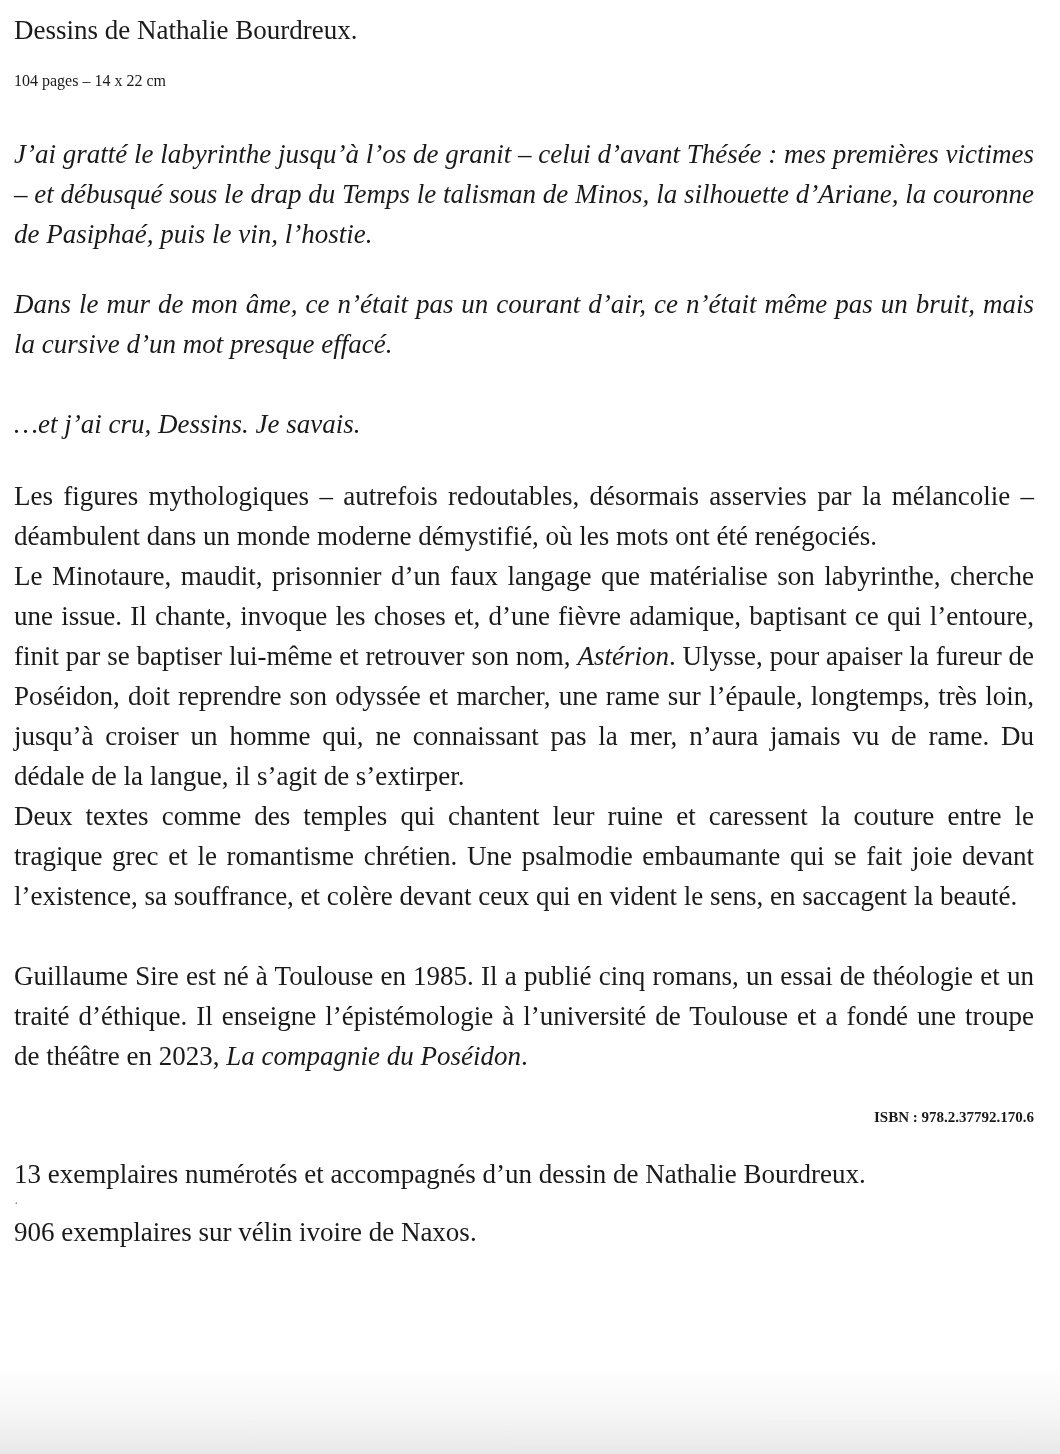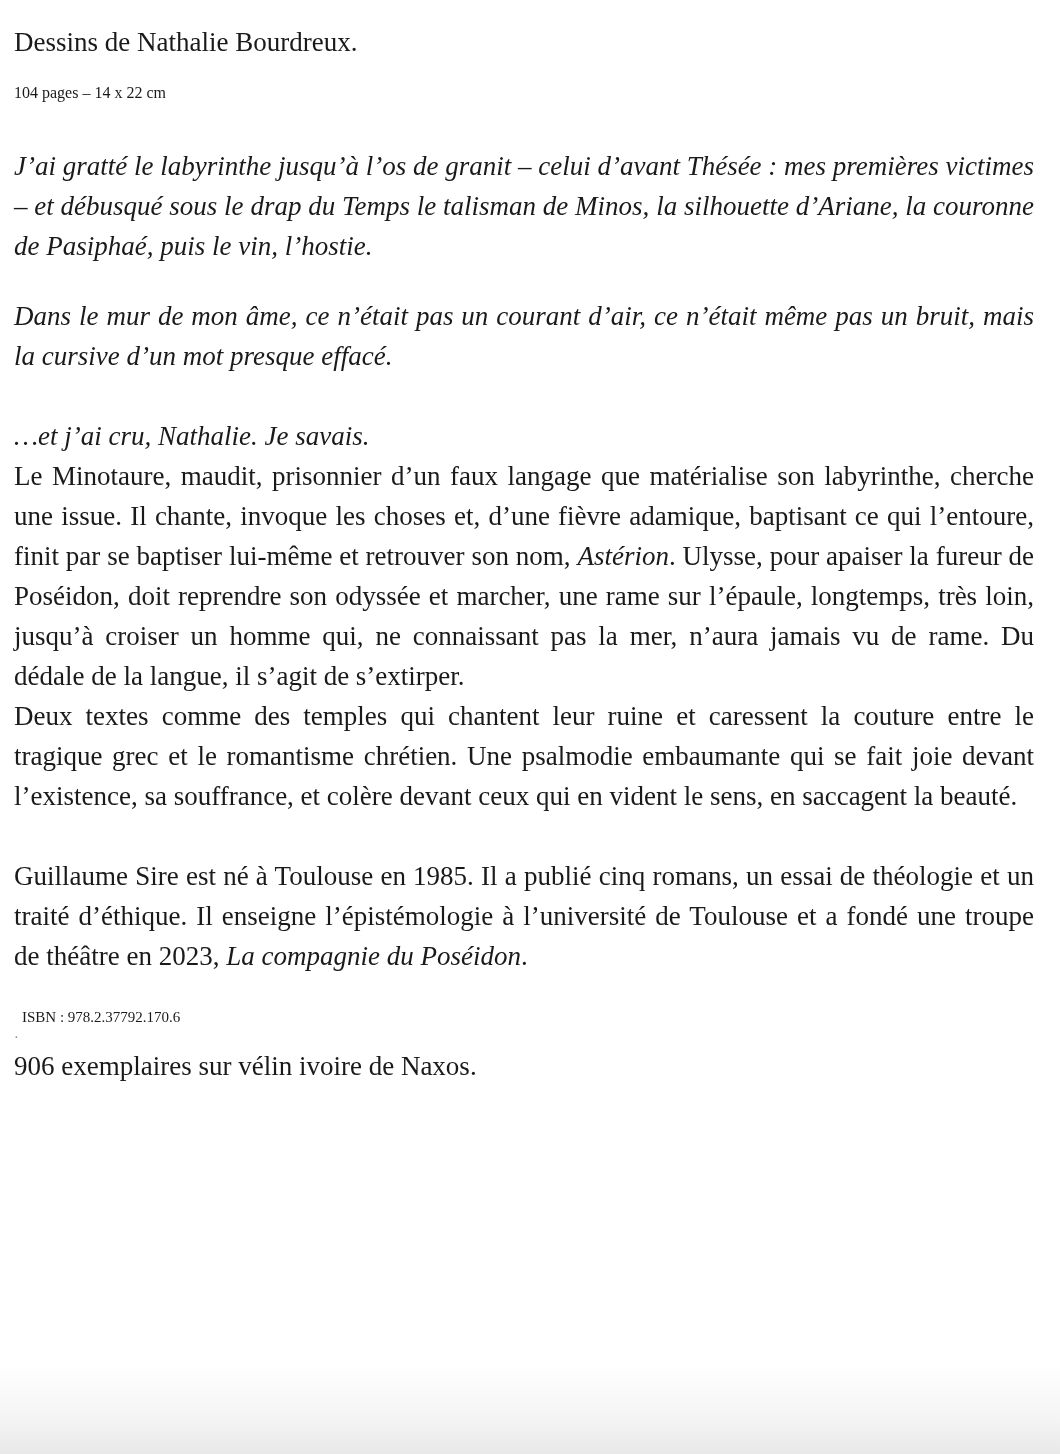--- a/index.html
+++ b/index.html
@@ -11,21 +11,21 @@
       width: 1060px;
       height: 1454px;
       overflow: hidden;
       position: relative;
       font-family: "Liberation Serif", "DejaVu Serif", serif;
       color: #1a1a1a;
     }
     .page {
       position: absolute;
       left: 14px;
-      top: 12px;
+      top: 0;
       width: 1020px;
     }
     .credit {
       font-size: 27px;
       line-height: 40px;
       margin: 10px 0 0 0;
     }
     .meta {
       font-size: 16px;
       line-height: 30px;
@@ -44,23 +44,24 @@
     .body-text {
       font-size: 27px;
       line-height: 40px;
       text-align: justify;
       margin: 0;
     }
     .body-text.first { margin-top: 32px; }
     .bio { margin-top: 40px; }
     .isbn {
       font-size: 15px;
-      font-weight: normal;
+      font-weight: bold;
       line-height: 22px;
       margin: 30px 0 0 8px;
+      text-align: right;
     }
     .edition {
       font-size: 27px;
       line-height: 40px;
       margin: 26px 0 0 0;
     }
     .dot-sep {
       font-size: 14px;
       line-height: 16px;
       height: 16px;
@@ -81,26 +82,28 @@
   </style>
 </head>
 <body>
 
 <div class="page">
   <p class="credit">Dessins de Nathalie Bourdreux.</p>
   <p class="meta">104 pages – 14 x 22 cm</p>
 
   <p class="excerpt p2">J’ai gratté le labyrinthe jusqu’à l’os de granit – celui d’avant Thésée : mes premières victimes – et débusqué sous le drap du Temps le talisman de Minos, la silhouette d’Ariane, la couronne de Pasiphaé, puis le vin, l’hostie.</p>
   <p class="excerpt p1">Dans le mur de mon âme, ce n’était pas un courant d’air, ce n’était même pas un bruit, mais la cursive d’un mot presque effacé.</p>
-  <p class="excerpt p3">…et j’ai cru, Nathalie. Je savais.</p>
+  <p class="excerpt p3">…et j’ai cru, Dessins. Je savais.</p>
 
+  <p class="body-text first">Les figures mythologiques – autrefois redoutables, désormais asservies par la mélancolie – déambulent dans un monde moderne démystifié, où les mots ont été renégociés.</p>
   <p class="body-text"><span>Le Minotaure, maudit, prisonnier d’un faux langage que matérialise son labyrinthe, cherche une issue. Il chante, invoque les choses et, d’une fièvre adamique, baptisant ce qui l’entoure, finit par se baptiser lui-même et retrouver son nom, </span><em>Astérion</em><span>. Ulysse, pour apaiser la fureur de Poséidon, doit reprendre son odyssée et marcher, une rame sur l’épaule, longtemps, très loin, jusqu’à croiser un homme qui, ne connaissant pas la mer, n’aura jamais vu de rame. Du dédale de la langue, il s’agit de s’extirper.</span></p>
   <p class="body-text">Deux textes comme des temples qui chantent leur ruine et caressent la couture entre le tragique grec et le romantisme chrétien. Une psalmodie embaumante qui se fait joie devant l’existence, sa souffrance, et colère devant ceux qui en vident le sens, en saccagent la beauté.</p>
 
   <p class="body-text bio"><span>Guillaume Sire est né à Toulouse en 1985. Il a publié cinq romans, un essai de théologie et un traité d’éthique. Il enseigne l’épistémologie à l’université de Toulouse et a fondé une troupe de théâtre en 2023, </span><em>La compagnie du Poséidon</em><span>.</span></p>
 
   <p class="isbn">ISBN : 978.2.37792.170.6</p>
 
+  <p class="edition">13 exemplaires numérotés et accompagnés d’un dessin de Nathalie Bourdreux.</p>
   <div class="dot-sep">·</div>
   <p class="edition second">906 exemplaires sur vélin ivoire de Naxos.</p>
 </div>
 
 <div class="fade-overlay"></div>
 
 </body></html>

